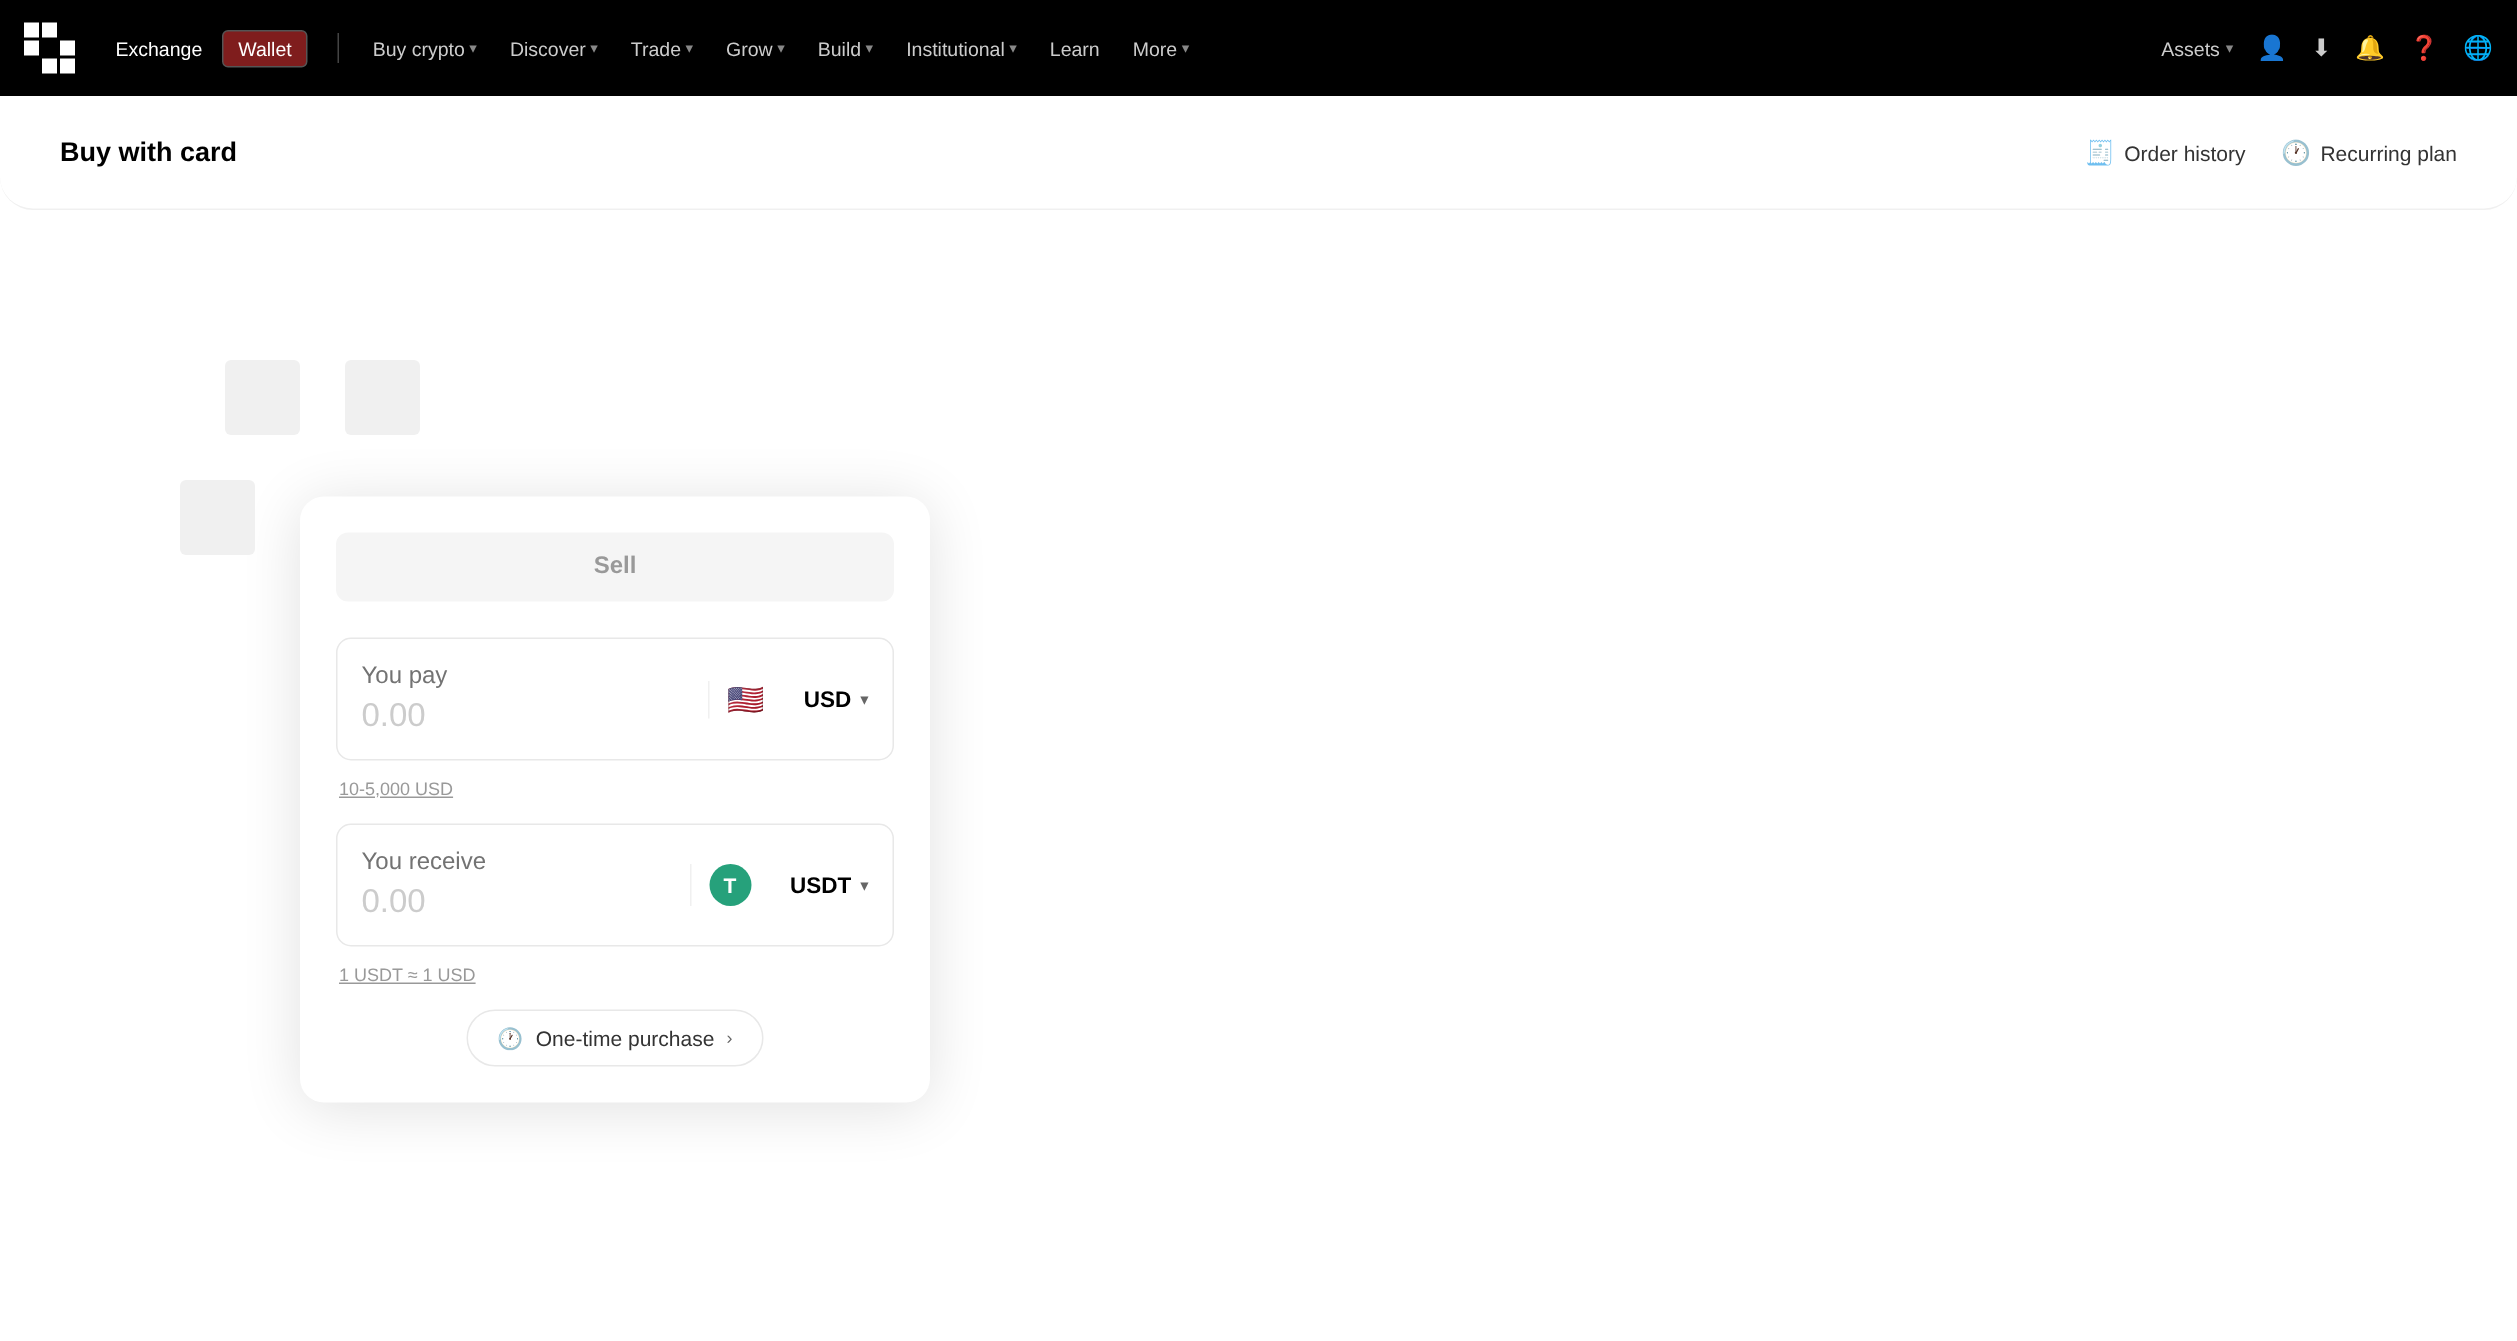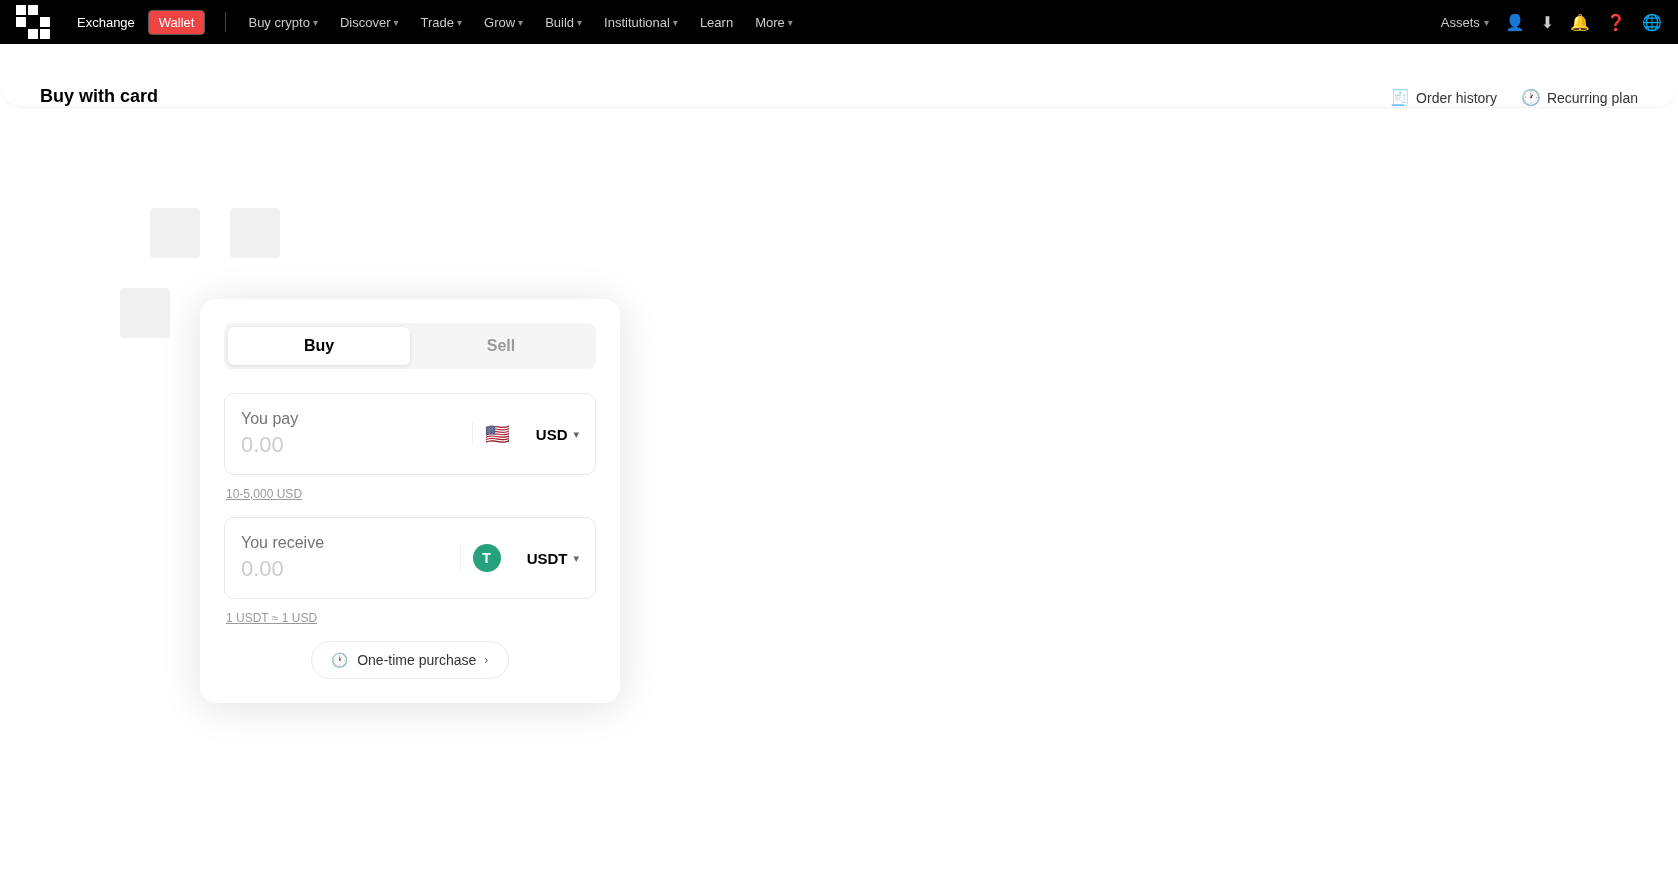--- a/index.html
+++ b/index.html
@@ -3,21 +3,21 @@
   <meta charset="utf-8">
   <style>
     * { margin: 0; padding: 0; box-sizing: border-box; }
     body { font-family: -apple-system, BlinkMacSystemFont, 'Segoe UI', sans-serif; background: #fff; color: #000; }
 
     
     .navbar {
       background: #000;
       display: flex;
       align-items: center;
-      height: 44px;
+      height: 64px;
       padding: 0 16px;
       gap: 4px;
     }
     .nav-logo {
       display: flex;
       align-items: center;
       margin-right: 12px;
     }
     .nav-logo-grid {
       display: grid;
@@ -32,21 +32,21 @@
     .nav-divider { width: 1px; height: 20px; background: #444; margin: 0 8px; }
     .nav-tabs { display: flex; gap: 2px; margin-right: 8px; }
     .nav-tab {
       color: #fff;
       font-size: 13px;
       padding: 4px 10px;
       border-radius: 4px;
       cursor: pointer;
       border: 1px solid transparent;
     }
-    .nav-tab.active { background: #ef4444; border-color: #555; }
+    .nav-tab.active { background: #7f1d1d; border-color: #555; }
     .nav-tab.inactive { background: transparent; }
     .nav-items { display: flex; align-items: center; gap: 2px; flex: 1; }
     .nav-item {
       color: #ccc;
       font-size: 13px;
       padding: 6px 10px;
       cursor: pointer;
       display: flex;
       align-items: center;
       gap: 3px;
@@ -54,23 +54,23 @@
       text-align: right;
     }
     .nav-chevron { font-size: 10px; color: #888; }
     .nav-right { display: flex; align-items: center; gap: 16px; margin-left: auto; }
     .nav-right-item { color: #ccc; font-size: 13px; cursor: pointer; display: flex; align-items: center; gap: 4px; }
     .nav-icon { font-size: 16px; color: #ccc; cursor: pointer; }
 
     
     .page-header {
       display: flex;
-      align-items: flex-end;
+      align-items: center;
       padding: 0 40px;
-      height: 64px;
+      height: 76px;
       border-bottom: 1px solid #f0f0f0;
       border-radius: 22px;
     }
     .page-title { font-size: 18px; font-weight: 700; color: #000; }
     .header-actions { margin-left: auto; display: flex; align-items: center; gap: 24px; }
     .header-action {
       display: flex;
       align-items: center;
       gap: 6px;
       font-size: 14px;
@@ -312,21 +312,20 @@
   <div class="bg-squares">
     <div class="bg-square" style="width:50px;height:50px;top:0;left:30px;"></div>
     <div class="bg-square" style="width:50px;height:50px;top:0;left:110px;"></div>
     <div class="bg-square" style="width:50px;height:50px;top:80px;left:0;"></div>
   </div>
 
 
   <div class="buy-card">
     
     <div class="card-tabs">
-      <div class="card-tab active">Buy</div>
       <div class="card-tab inactive">Sell</div>
     </div>
 
     
     <div class="input-box">
       <div>
         <div class="input-label">You pay</div>
         <div class="input-value">0.00</div>
       </div>
       <div class="currency-selector">

